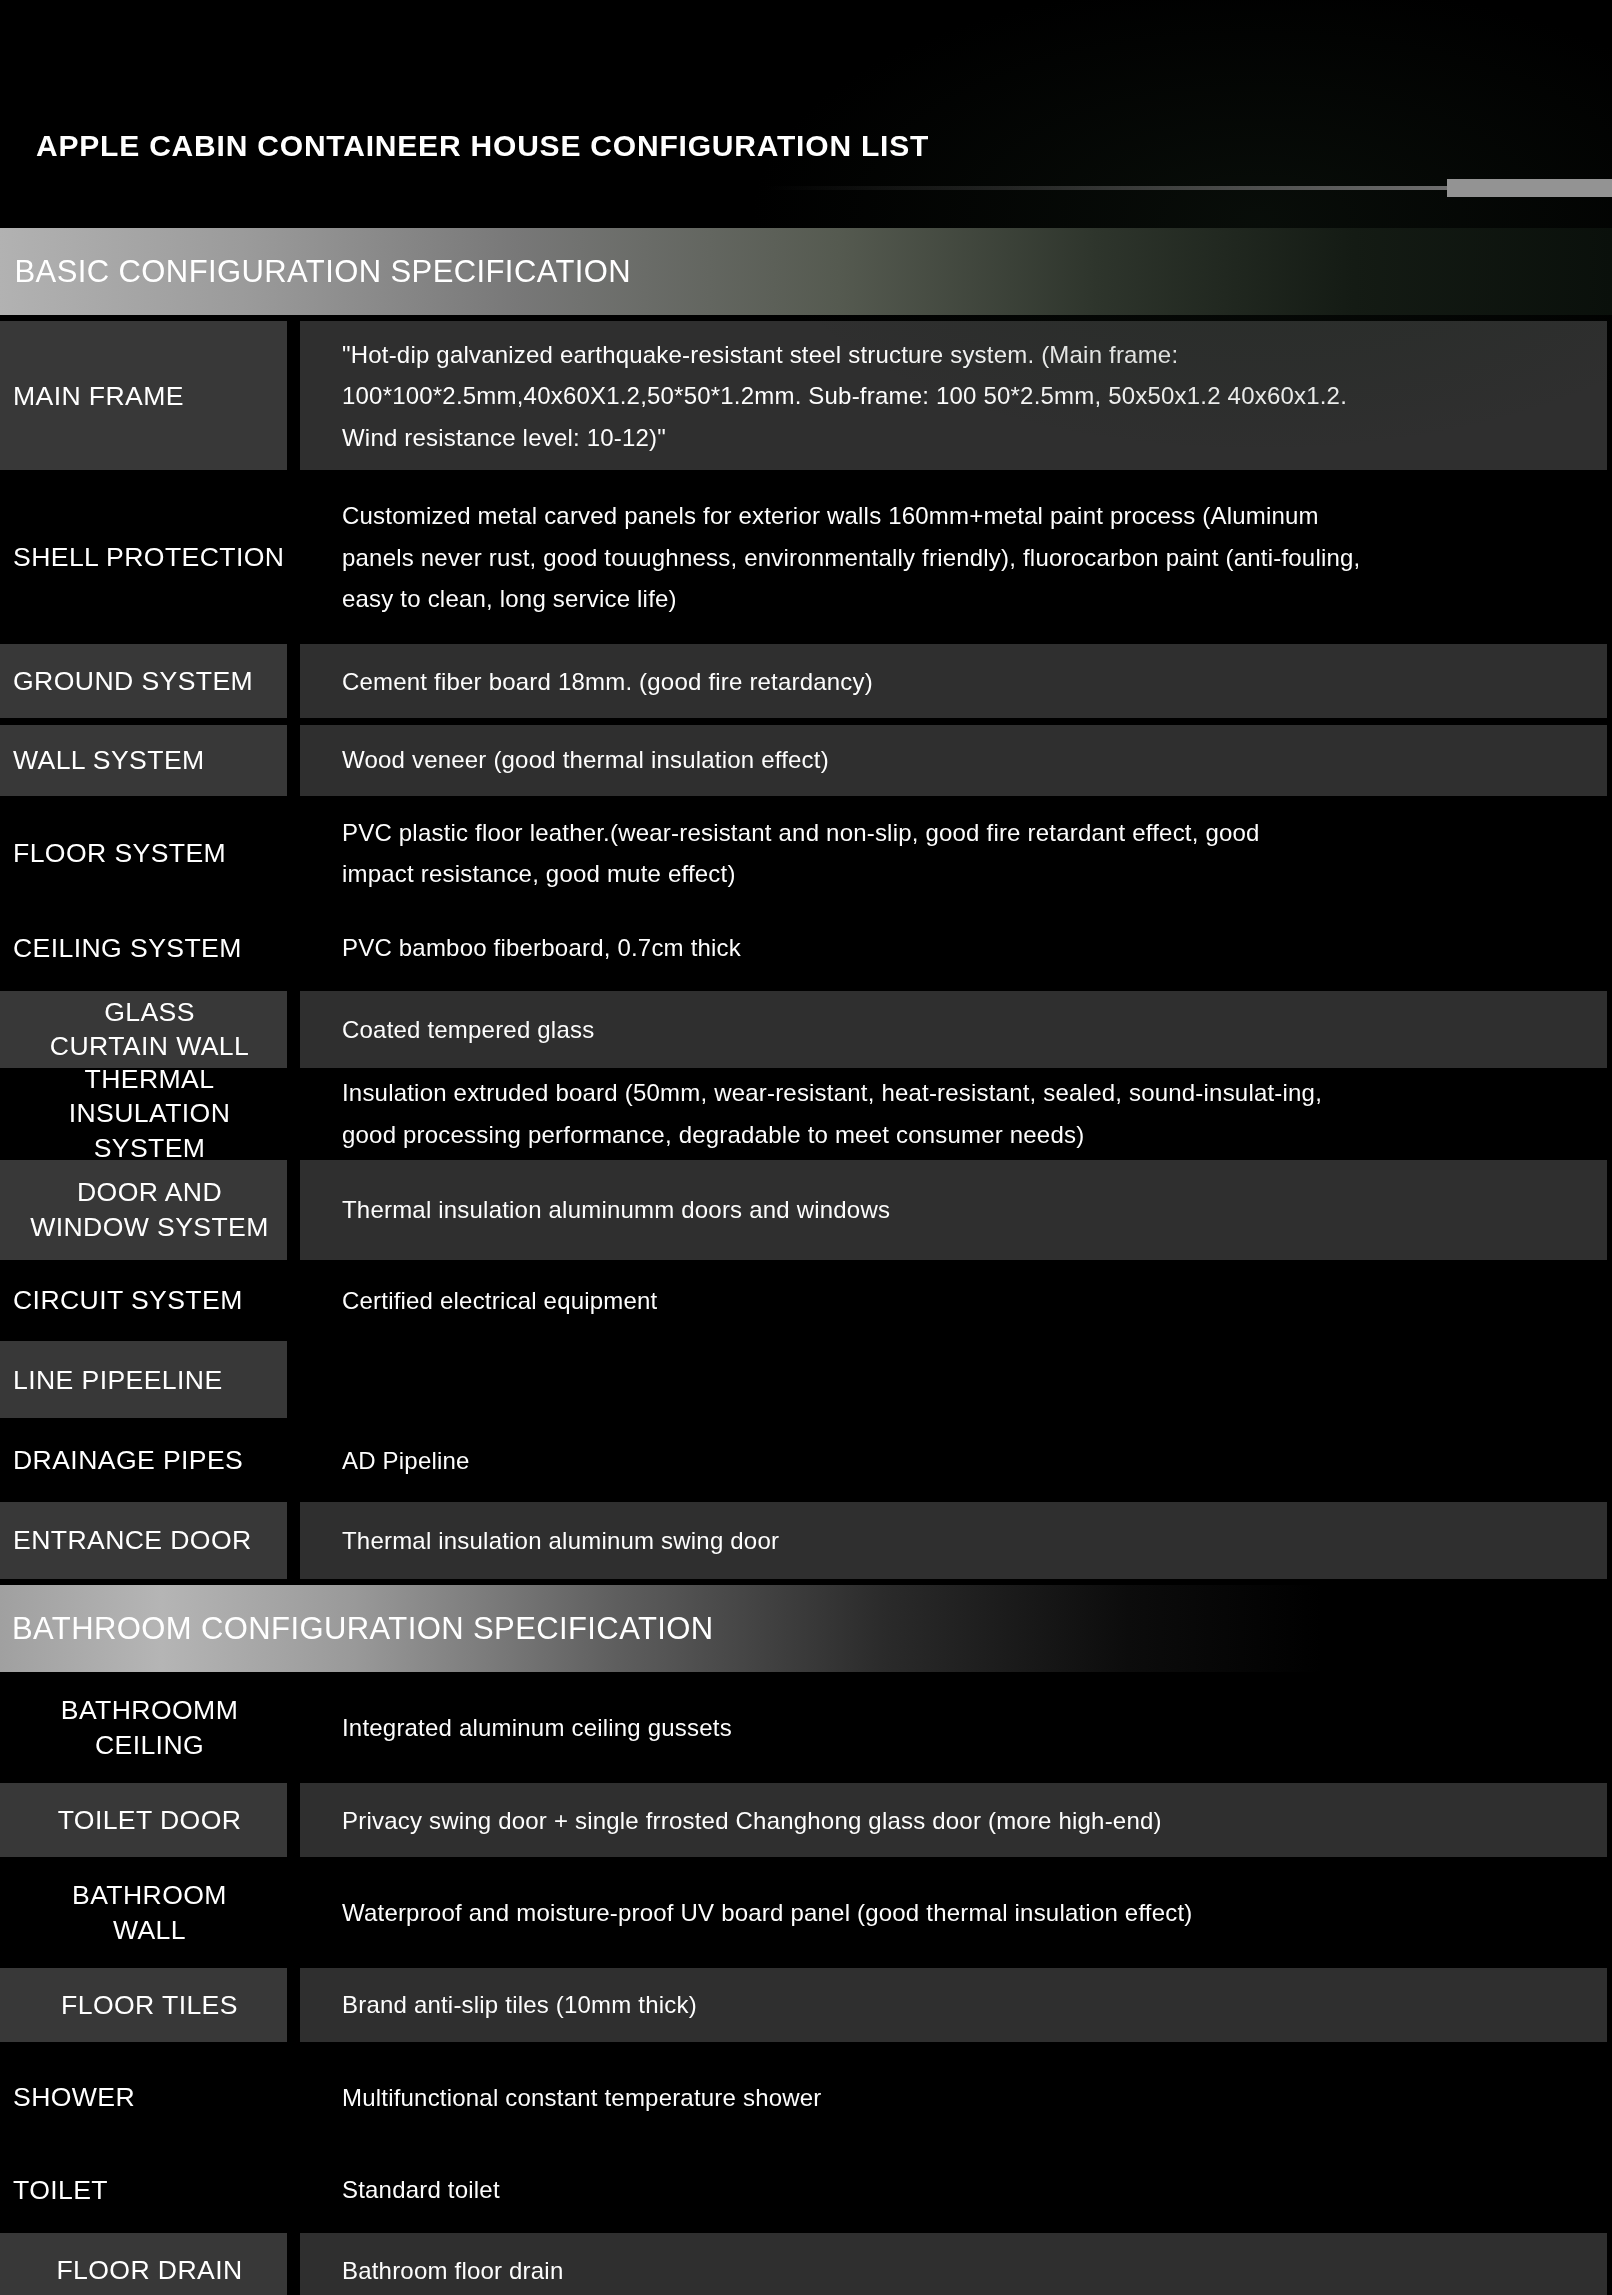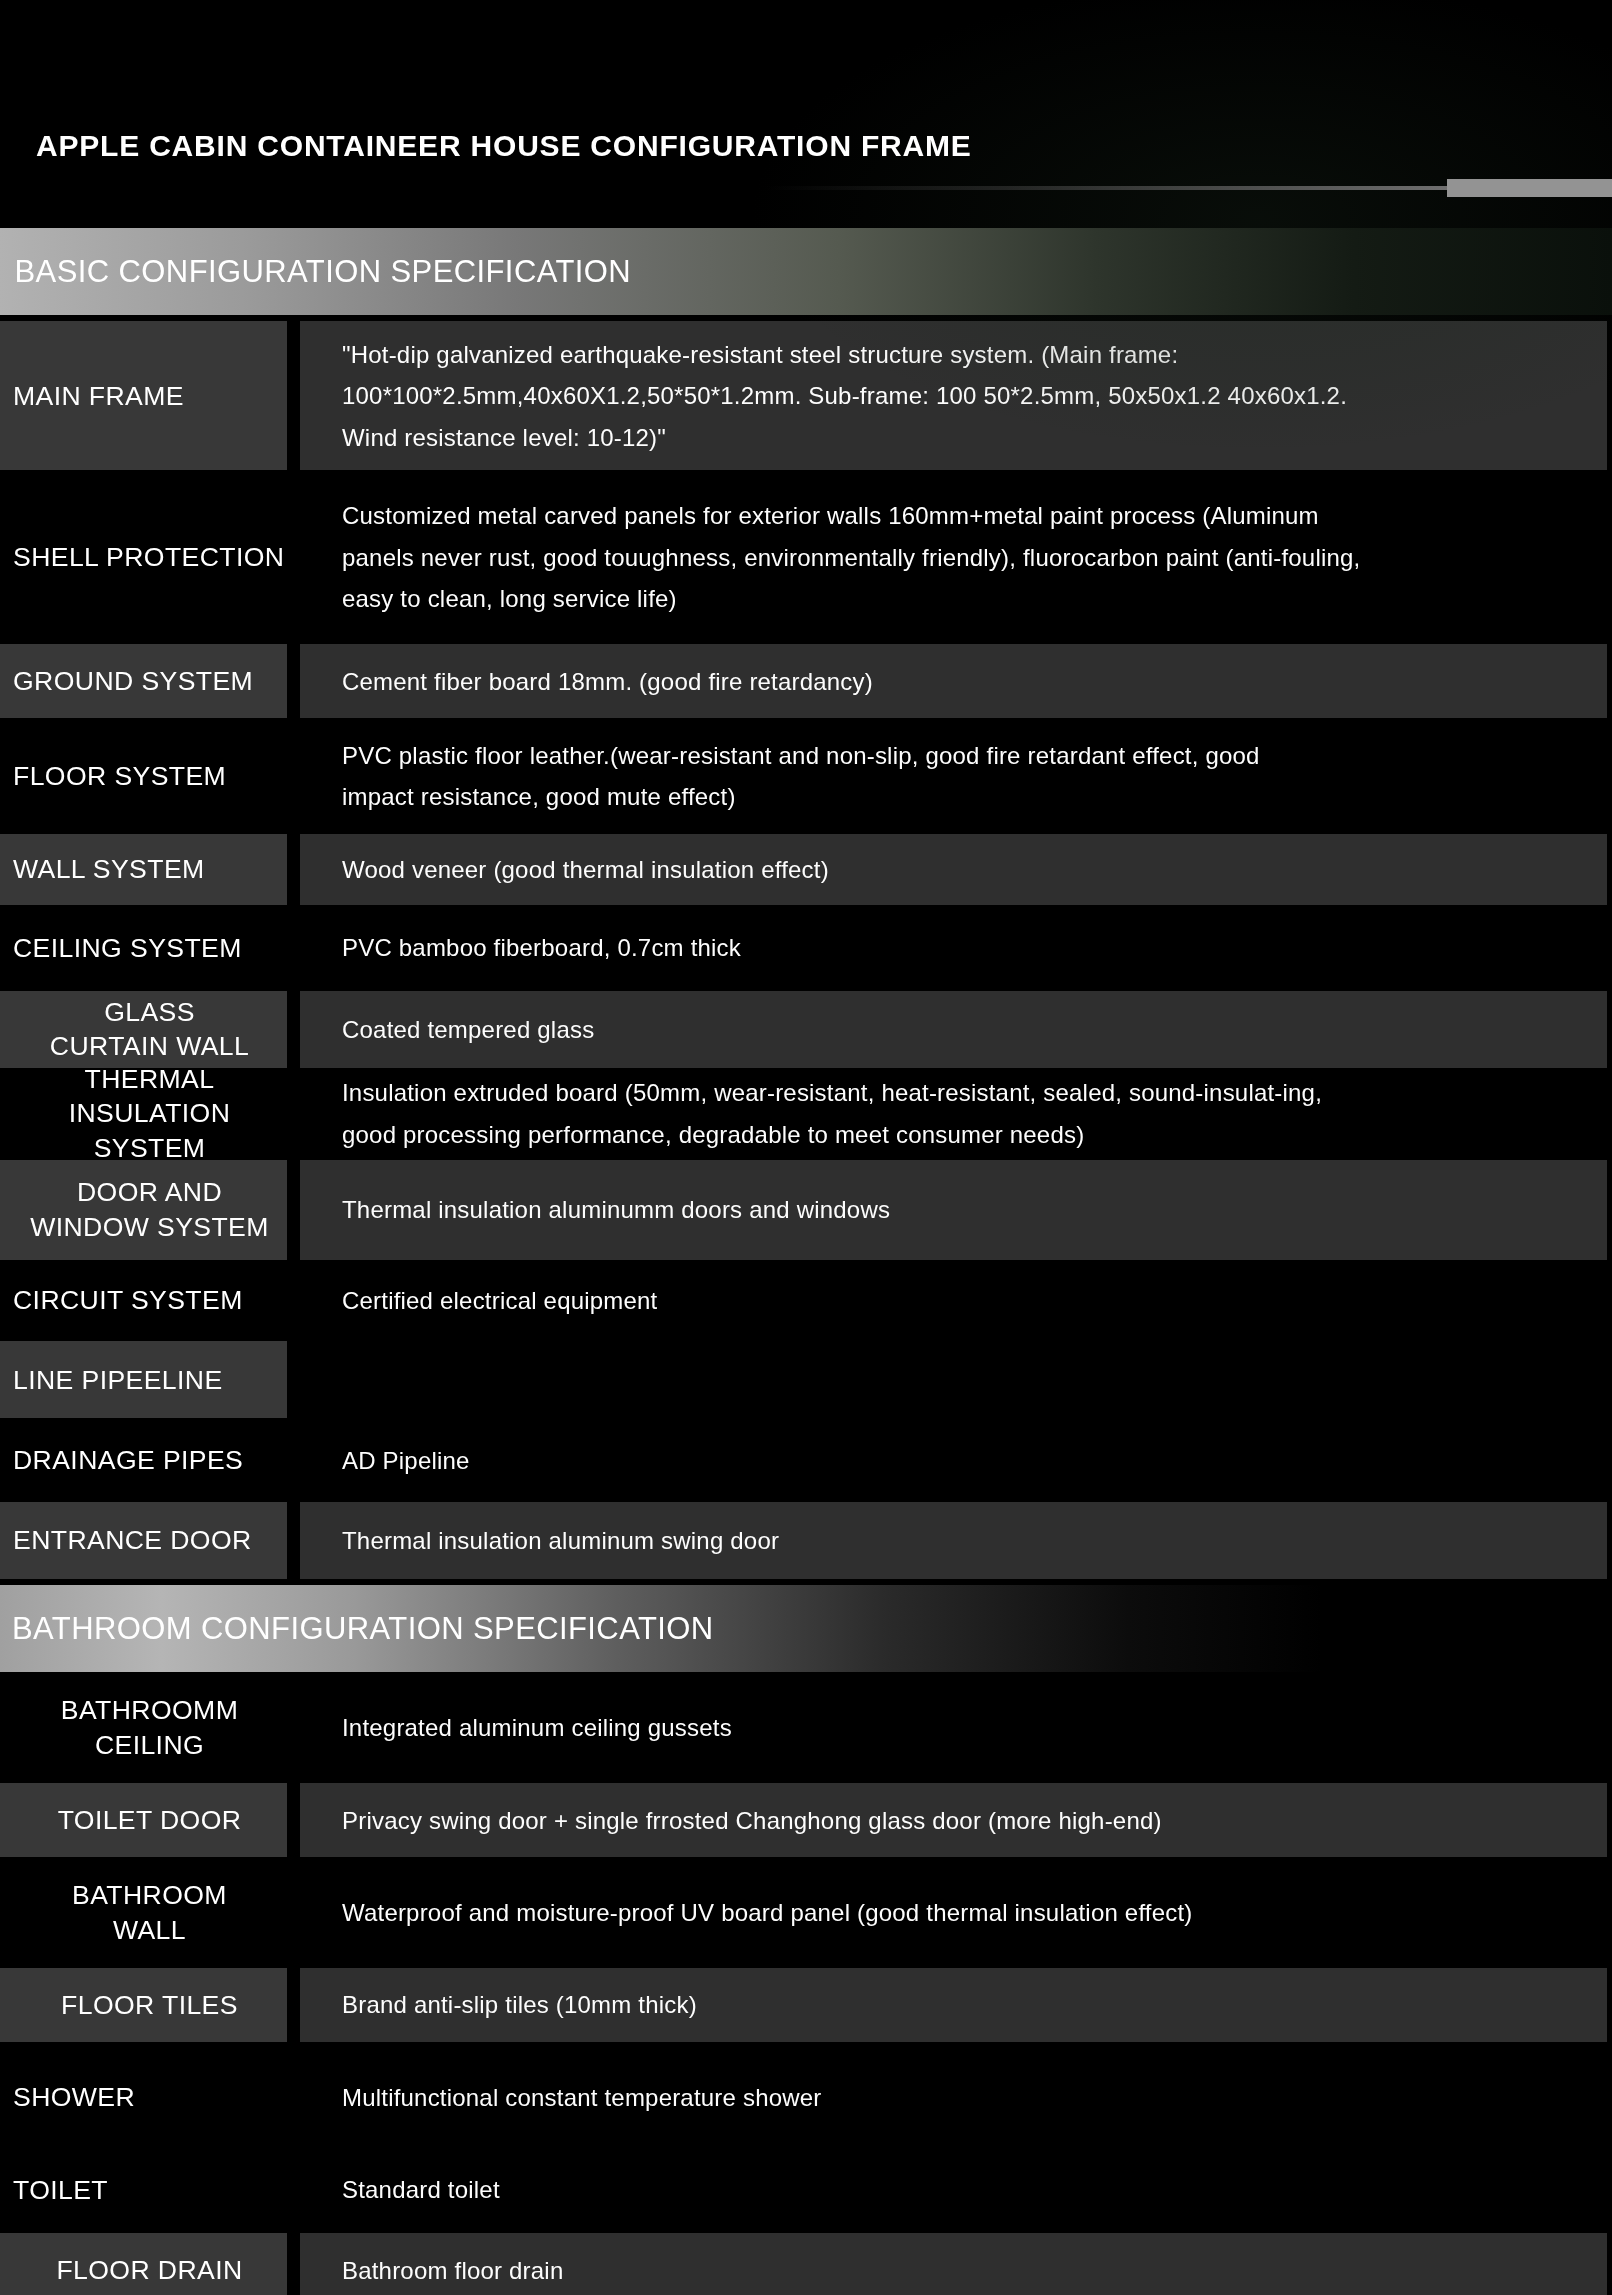--- a/index.html
+++ b/index.html
@@ -106,21 +106,21 @@
   .spec-row.gray .label { background: #383838; }
   .spec-row.gray .value { background: #2f2f2f; }
   .spec-row.dark .label, .spec-row.dark .value { background: transparent; }
 </style>
 </head>
 <body>
 
 <div class="page">
 
   <div class="top-area">
-    <div class="main-title">APPLE CABIN CONTAINEER HOUSE CONFIGURATION FRAME</div>
+    <div class="main-title">APPLE CABIN CONTAINEER HOUSE CONFIGURATION LIST</div>
     <div class="title-underline"></div>
     <div class="title-underline-cap"></div>
   </div>
 
   <div class="section-header basic">BASIC CONFIGURATION SPECIFICATION</div>
 
   <div class="spec-row gray" style="height:149px">
     <div class="label">MAIN FRAME</div>
     <div class="value">"Hot-dip galvanized earthquake-resistant steel structure system. (Main frame:
 100*100*2.5mm,40x60X1.2,50*50*1.2mm. Sub-frame: 100 50*2.5mm, 50x50x1.2 40x60x1.2.
@@ -132,29 +132,29 @@
     <div class="value">Customized metal carved panels for exterior walls 160mm+metal paint process (Aluminum
 panels never rust, good touughness, environmentally friendly), fluorocarbon paint (anti-fouling,
 easy to clean, long service life)</div>
   </div>
 
   <div class="spec-row gray" style="height:74px">
     <div class="label">GROUND SYSTEM</div>
     <div class="value">Cement fiber board 18mm. (good fire retardancy)</div>
   </div>
 
+  <div class="spec-row gray" style="height:71px">
+    <div class="label">WALL SYSTEM</div>
+    <div class="value">Wood veneer (good thermal insulation effect)</div>
+  </div>
+
   <div class="spec-row dark" style="height:103px">
     <div class="label">FLOOR SYSTEM</div>
     <div class="value">PVC plastic floor leather.(wear-resistant and non-slip, good fire retardant effect, good
 impact resistance, good mute effect)</div>
-  </div>
-
-  <div class="spec-row gray" style="height:71px">
-    <div class="label">WALL SYSTEM</div>
-    <div class="value">Wood veneer (good thermal insulation effect)</div>
   </div>
 
   <div class="spec-row dark" style="height:73px">
     <div class="label">CEILING SYSTEM</div>
     <div class="value">PVC bamboo fiberboard, 0.7cm thick</div>
   </div>
 
   <div class="spec-row gray" style="height:77px">
     <div class="label center">GLASS
 CURTAIN WALL</div>

